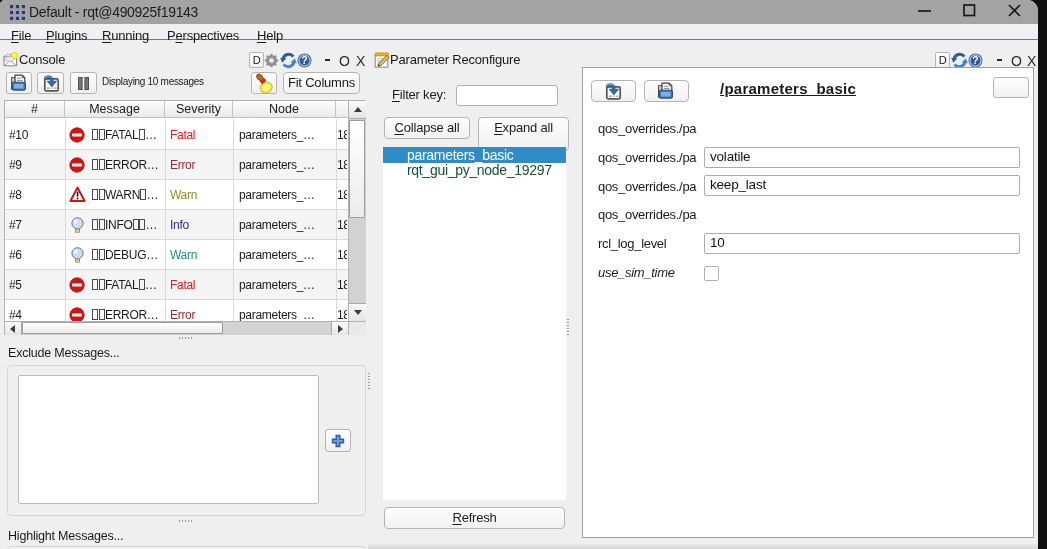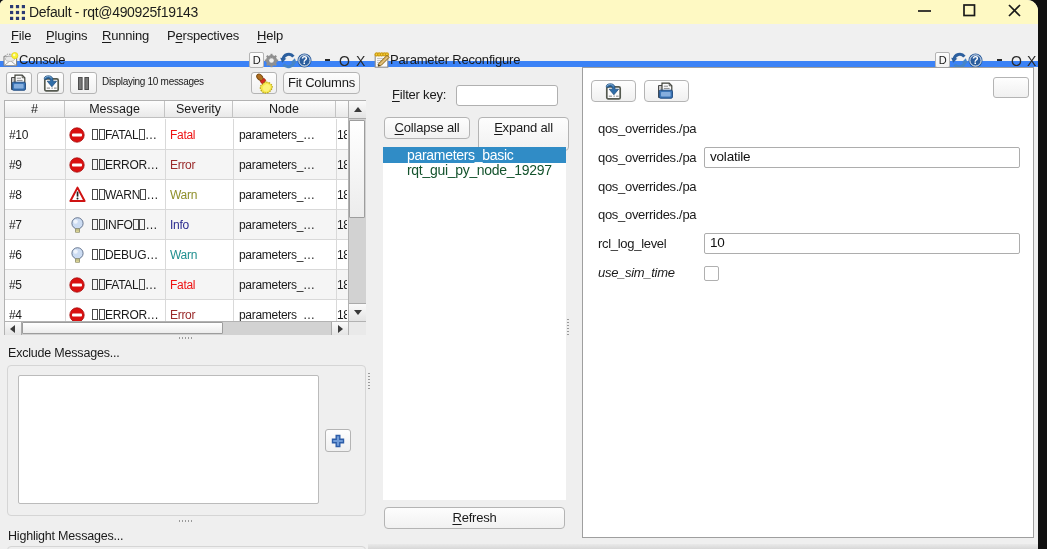--- a/index.html
+++ b/index.html
@@ -1,22 +1,22 @@
 <!DOCTYPE html>
 <html><head><meta charset="utf-8">
 <style>
 * { margin:0; padding:0; box-sizing:border-box; }
 html,body { width:1047px; height:549px; overflow:hidden; }
 body { background:#101010; font-family:"Liberation Sans",sans-serif; color:#1a1a1a; }
 .abs { position:absolute; }
 #win { position:absolute; left:0; top:0; width:1038px; height:549px; background:#efefef;
   border-top-right-radius:11px; border-top-left-radius:5px; overflow:hidden; }
-#titlebar { position:absolute; left:0; top:0; width:100%; height:24px; background:#fef9c3; }
+#titlebar { position:absolute; left:0; top:0; width:100%; height:24px; background:#a3a3a3; }
 #title { position:absolute; left:29px; top:4px; font-size:14px; letter-spacing:-0.3px; color:#1c1c1c; }
-#menubar { position:absolute; left:0; top:24px; width:100%; height:43px; background:#f0f0f0; border-bottom:6px solid #3b82f6; }
+#menubar { position:absolute; left:0; top:24px; width:100%; height:16px; background:#f0f0f0; border-bottom:1px solid #3b82f6; }
 .menu { position:absolute; top:4px; font-size:13px; letter-spacing:-0.2px; color:#1a1a1a; }
 u { text-decoration:underline; text-underline-offset:2px; }
 .docktitle { position:absolute; font-size:13px; letter-spacing:-0.2px; color:#1a1a1a; }
 .dtbtn { position:absolute; font-size:13px; font-weight:bold; color:#2a2a2a; }
 .btn { position:absolute; background:linear-gradient(#fefefe,#f0f0f0); border:1px solid #b4b4b4; border-radius:3px; }
 .btn2 { position:absolute; background:linear-gradient(#fdfdfd,#f1f1f1); border:1px solid #b4b4b4; border-radius:4px;
   font-size:13px; letter-spacing:-0.2px; text-align:center; color:#1a1a1a; }
 .input { position:absolute; background:#fff; border:1px solid #b0b0b0; border-radius:2px; }
 
 #tablewrap { position:absolute; left:4px; top:100px; width:362px; height:235px; border:1px solid #b2b2b2; background:#fff; }
@@ -347,25 +347,27 @@
   <div class="btn" style="left:644px;top:80px;width:45px;height:22px;border-radius:4px;"></div>
   <svg class="abs" style="left:657px;top:82px" width="18" height="18" viewBox="0 0 18 18">
     <path d="M1.5 3.5 h4 v12 h-4 z" fill="#c9c9c9" stroke="#4a4a4a" stroke-width="1"></path>
     <path d="M5 1.2 h7.2 l2.6 2.6 v8 h-9.8 z" fill="#fdfdfd" stroke="#3e4038" stroke-width="1.2"></path>
     <path d="M12.2 1.2 l2.6 2.6 h-2.6 z" fill="#d8d8d8" stroke="#3e4038" stroke-width="0.8"></path>
     <line x1="6.8" y1="4.2" x2="11" y2="4.2" stroke="#8a8a8a" stroke-width="1"></line>
     <line x1="6.8" y1="6.4" x2="12.6" y2="6.4" stroke="#8a8a8a" stroke-width="1"></line>
     <rect x="2.2" y="8.2" width="13.2" height="8" rx="1.2" fill="#3d77b8" stroke="#1f4a80" stroke-width="1"></rect>
     <rect x="4" y="10" width="9.6" height="4.6" rx="0.8" fill="#85aede"></rect>
   </svg>
+  <div class="abs" style="left:720px;top:80px;font-size:15px;font-weight:bold;letter-spacing:0.25px;text-decoration:underline;">/parameters_basic</div>
   <div class="btn" style="left:993px;top:77px;width:36px;height:21px;"></div>
 
   <div class="plbl" style="left:598px;top:121px;width:102px;">qos_overrides./pa</div>
   <div class="plbl" style="left:598px;top:150px;width:102px;">qos_overrides./pa</div>
   <div class="plbl" style="left:598px;top:179px;width:102px;">qos_overrides./pa</div>
   <div class="plbl" style="left:598px;top:207px;width:102px;">qos_overrides./pa</div>
   <div class="plbl" style="left:598px;top:236px;">rcl_log_level</div>
   <div class="plbl" style="left:598px;top:265px;font-style:italic;">use_sim_time</div>
 
   <div class="pinput" style="top:147px;">volatile</div>
+  <div class="pinput" style="top:175px;">keep_last</div>
   <div class="pinput" style="top:233px;">10</div>
   <div class="input" style="left:704px;top:266px;width:15px;height:15px;"></div>
 </div>
 
 </body></html>

